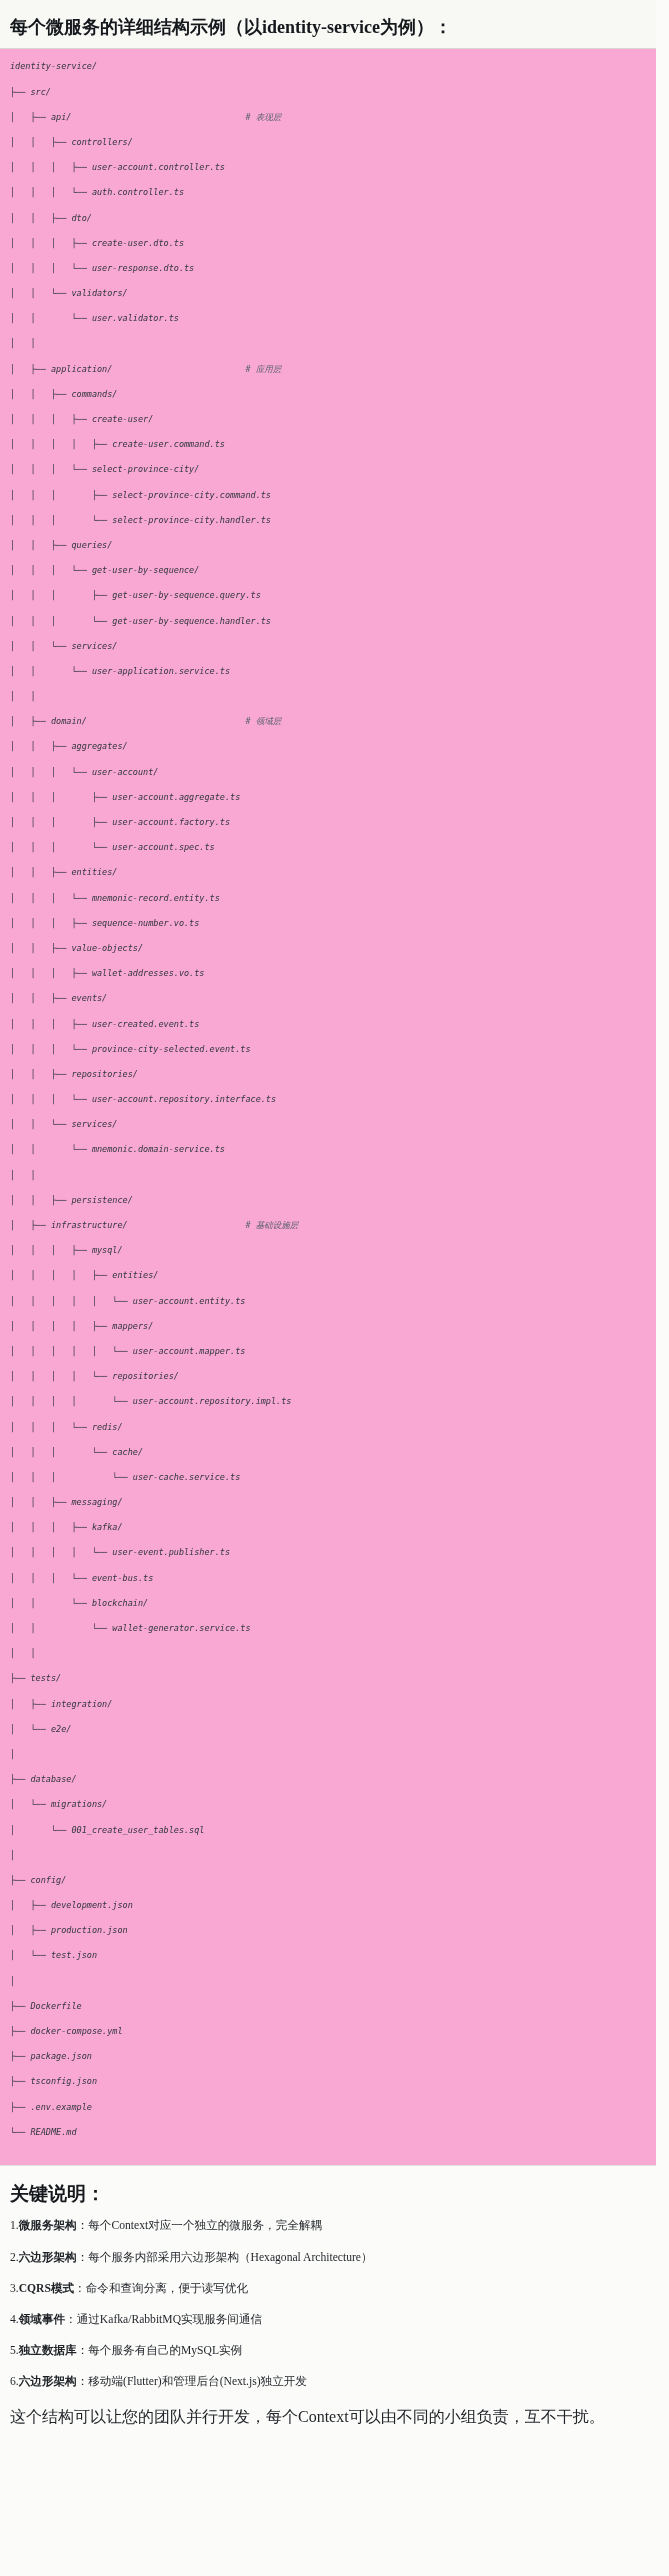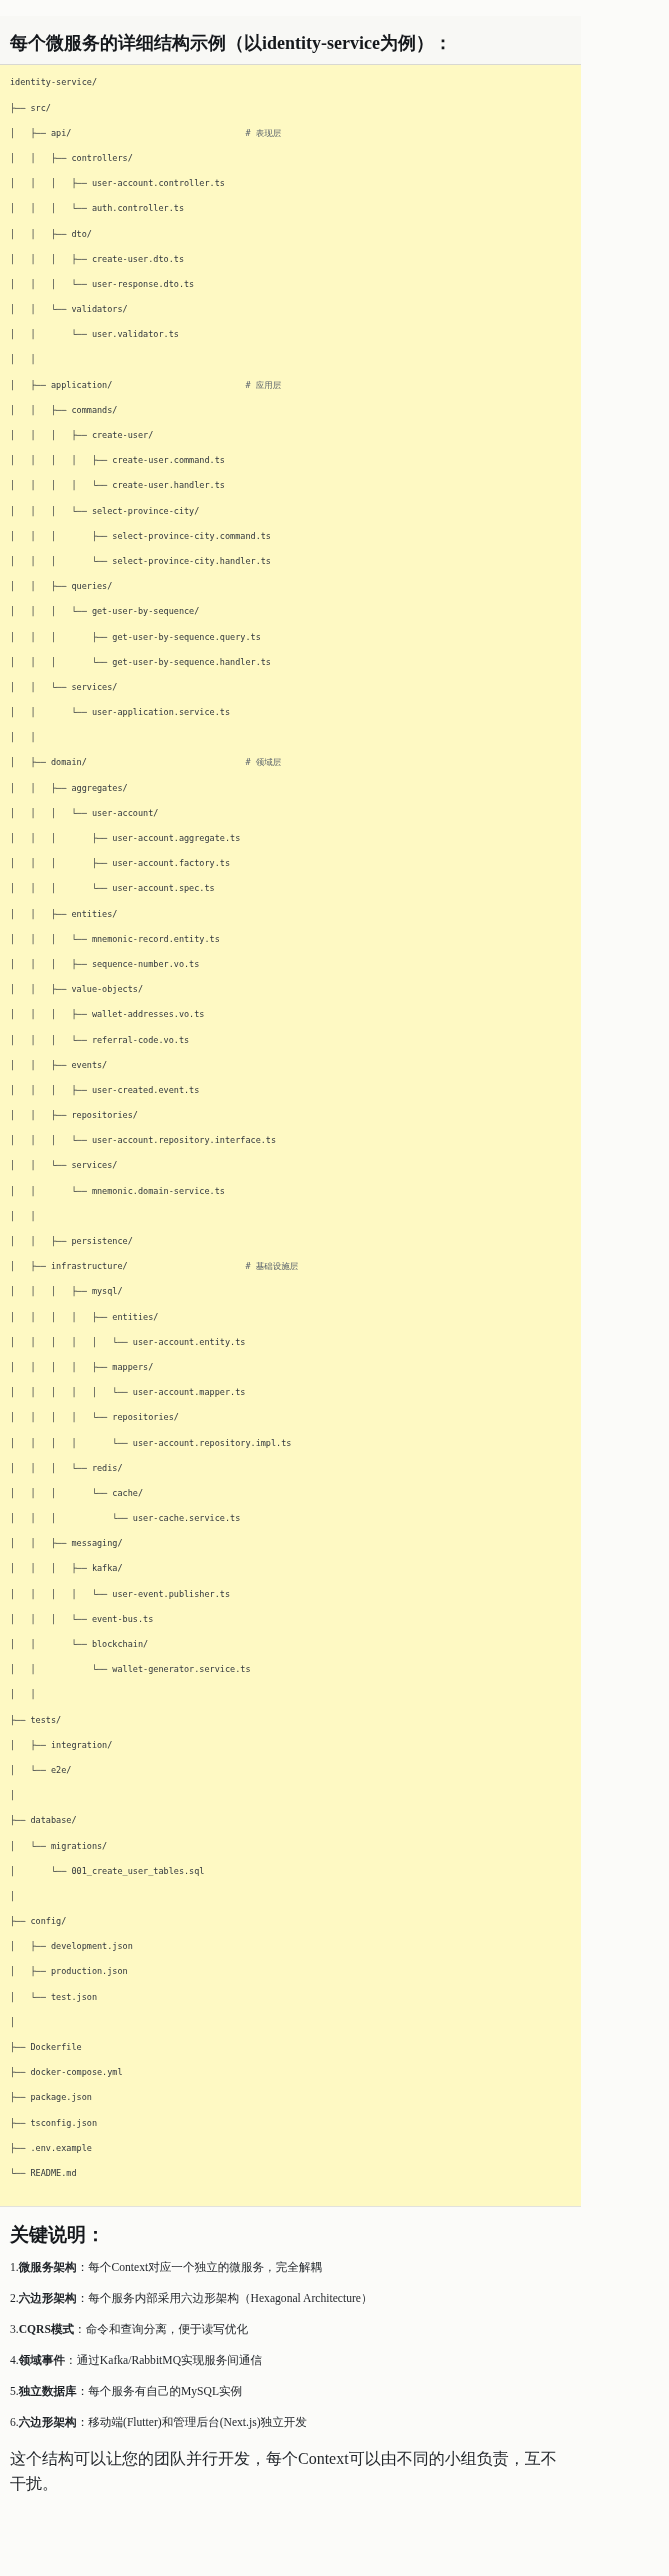--- a/index.html
+++ b/index.html
@@ -7,24 +7,23 @@
     padding: 0;
     background: #fbfbf9;
   }
   body {
     width: 669px;
     font-family: "Liberation Sans", sans-serif;
     color: #1f2328;
     -webkit-font-smoothing: antialiased;
   }
   .page {
-    width: 581px;
+    width: 656px;
     box-sizing: border-box;
     background: #fbfbf9;
-    margin-top: 16px;
   }
 
   
   .heading-block {
     padding: 15px 10px 8.8px 10px;
     background: #f8f8f5;
     border-bottom: 0.6px solid #d8d8d2;
   }
   .heading {
     margin: 0;
@@ -32,21 +31,22 @@
     font-weight: 700;
     font-size: 18px;
     line-height: 1.35;
     letter-spacing: 0px;
     color: #15181c;
   }
 
   
   .tree-block {
     padding: 11.3px 10px 13.8px 10px;
-    background: #fef9c3;
+    background: #f9a8d4;
+    font-style: italic;
   }
   pre.tree {
     margin: 0;
     font-family: "DejaVu Sans Mono", "Liberation Mono", monospace;
     font-size: 8.5px;
     line-height: 12.6px;
     color: #30363d;
     white-space: pre;
     tab-size: 4;
     overflow: visible;
@@ -122,21 +122,20 @@
 <span class="row"><span>│   │   ├── dto/</span></span>
 <span class="row"><span>│   │   │   ├── create-user.dto.ts</span></span>
 <span class="row"><span>│   │   │   └── user-response.dto.ts</span></span>
 <span class="row"><span>│   │   └── validators/</span></span>
 <span class="row"><span>│   │       └── user.validator.ts</span></span>
 <span class="row"><span>│   │</span></span>
 <span class="row"><span>│   ├── application/</span><span>                          </span><span class="cmt"># 应用层</span></span>
 <span class="row"><span>│   │   ├── commands/</span></span>
 <span class="row"><span>│   │   │   ├── create-user/</span></span>
 <span class="row"><span>│   │   │   │   ├── create-user.command.ts</span></span>
-<span class="row"><span>│   │   │   │   └── create-user.handler.ts</span></span>
 <span class="row"><span>│   │   │   └── select-province-city/</span></span>
 <span class="row"><span>│   │   │       ├── select-province-city.command.ts</span></span>
 <span class="row"><span>│   │   │       └── select-province-city.handler.ts</span></span>
 <span class="row"><span>│   │   ├── queries/</span></span>
 <span class="row"><span>│   │   │   └── get-user-by-sequence/</span></span>
 <span class="row"><span>│   │   │       ├── get-user-by-sequence.query.ts</span></span>
 <span class="row"><span>│   │   │       └── get-user-by-sequence.handler.ts</span></span>
 <span class="row"><span>│   │   └── services/</span></span>
 <span class="row"><span>│   │       └── user-application.service.ts</span></span>
 <span class="row"><span>│   │</span></span>
@@ -144,23 +143,23 @@
 <span class="row"><span>│   │   ├── aggregates/</span></span>
 <span class="row"><span>│   │   │   └── user-account/</span></span>
 <span class="row"><span>│   │   │       ├── user-account.aggregate.ts</span></span>
 <span class="row"><span>│   │   │       ├── user-account.factory.ts</span></span>
 <span class="row"><span>│   │   │       └── user-account.spec.ts</span></span>
 <span class="row"><span>│   │   ├── entities/</span></span>
 <span class="row"><span>│   │   │   └── mnemonic-record.entity.ts</span></span>
 <span class="row"><span>│   │   │   ├── sequence-number.vo.ts</span></span>
 <span class="row"><span>│   │   ├── value-objects/</span></span>
 <span class="row"><span>│   │   │   ├── wallet-addresses.vo.ts</span></span>
-<span class="row"><span>│   │   │   └── referral-code.vo.ts</span></span>
 <span class="row"><span>│   │   ├── events/</span></span>
 <span class="row"><span>│   │   │   ├── user-created.event.ts</span></span>
+<span class="row"><span>│   │   │   └── province-city-selected.event.ts</span></span>
 <span class="row"><span>│   │   ├── repositories/</span></span>
 <span class="row"><span>│   │   │   └── user-account.repository.interface.ts</span></span>
 <span class="row"><span>│   │   └── services/</span></span>
 <span class="row"><span>│   │       └── mnemonic.domain-service.ts</span></span>
 <span class="row"><span>│   │</span></span>
 <span class="row"><span>│   │   ├── persistence/</span></span>
 <span class="row"><span>│   ├── infrastructure/</span><span>                       </span><span class="cmt"># 基础设施层</span></span>
 <span class="row"><span>│   │   │   ├── mysql/</span></span>
 <span class="row"><span>│   │   │   │   ├── entities/</span></span>
 <span class="row"><span>│   │   │   │   │   └── user-account.entity.ts</span></span>

